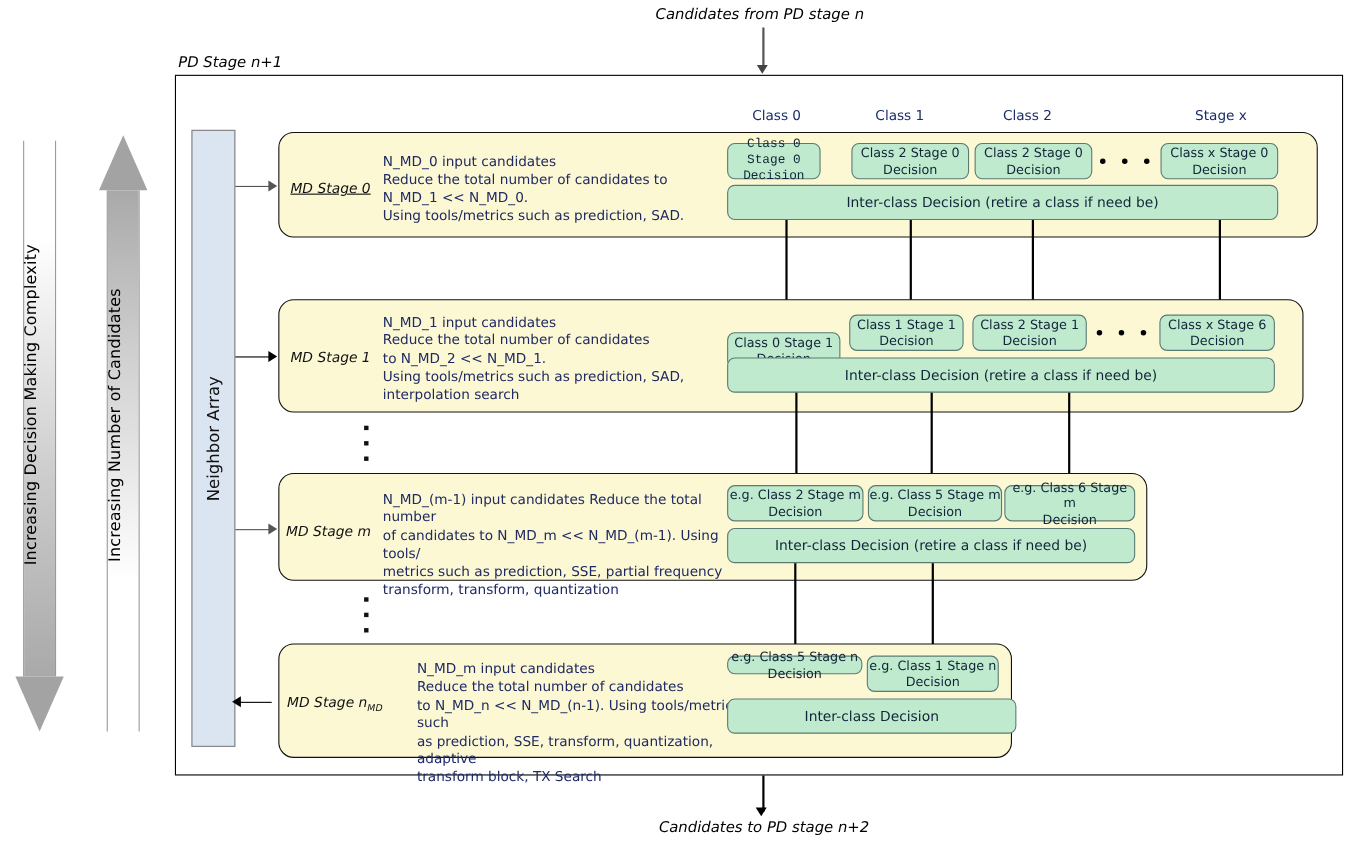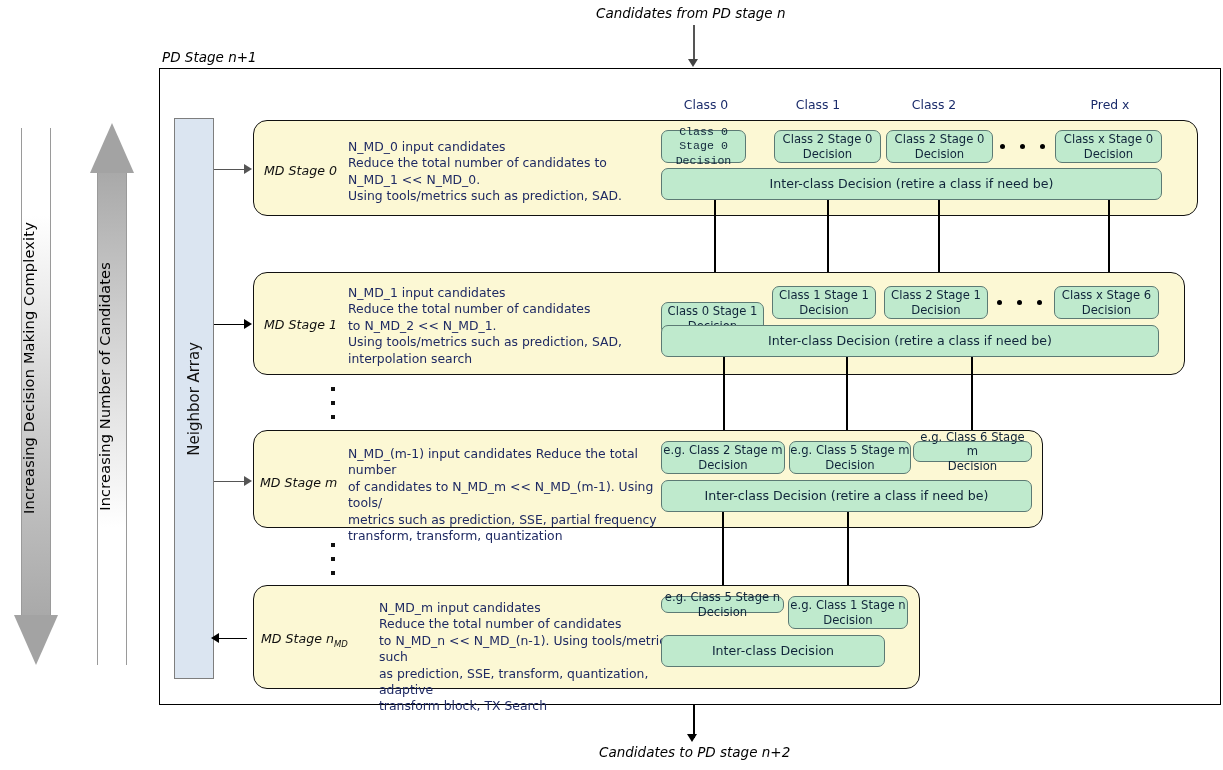--- a/index.html
+++ b/index.html
@@ -202,26 +202,26 @@
 </div>
 <div class="colhead" style="left:763px;top:82px;width:110px;">
   <div>Class 1</div>
   <div>(eg. Inter)</div>
 </div>
 <div class="colhead" style="left:874px;top:82px;width:120px;">
   <div>Class 2</div>
   <div>(eg. MV Pred)</div>
 </div>
 <div class="colhead" style="left:1050px;top:82px;width:120px;">
-  <div>Pred x</div>
+  <div>Stage x</div>
   <div>(eg. OBMC)</div>
 </div>
 
 <div class="stage" style="left:253px;top:120px;width:945px;height:96px;"></div>
-<div class="stage-name" style="left:264px;top:163px;">MD Stage 0</div>
+<div class="stage-name" style="left:264px;top:163px;text-decoration:underline;">MD Stage 0</div>
 <div class="stage-desc" style="left:348px;top:139px;width:300px;">N_MD_0 input candidates
 Reduce the total number of candidates to
 N_MD_1 &lt;&lt; N_MD_0.
 Using tools/metrics such as prediction, SAD.</div>
 
 <div class="dbox" style="left:661px;top:130px;width:85px;height:33px;font-family:Liberation Mono, monospace;">Class 0 Stage 0
 Decision</div>
 <div class="dbox" style="left:774px;top:130px;width:107px;height:33px;">Class 2 Stage 0
 Decision</div>
 <div class="dbox" style="left:886px;top:130px;width:107px;height:33px;">Class 2 Stage 0
@@ -284,21 +284,21 @@
 <div class="stage-name" style="left:260px;top:475px;">MD Stage m</div>
 <div class="stage-desc" style="left:348px;top:446px;width:310px;">N_MD_(m-1) input candidates Reduce the total number
 of candidates to N_MD_m &lt;&lt; N_MD_(m-1). Using tools/
 metrics such as prediction, SSE, partial frequency
 transform, transform, quantization</div>
 
 <div class="dbox" style="left:661px;top:441px;width:124px;height:33px;">e.g. Class 2 Stage m
 Decision</div>
 <div class="dbox" style="left:789px;top:441px;width:122px;height:33px;">e.g. Class 5 Stage m
 Decision</div>
-<div class="dbox" style="left:913px;top:441px;width:119px;height:21px;">e.g. Class 6 Stage m
+<div class="dbox" style="left:913px;top:441px;width:119px;height:33px;">e.g. Class 6 Stage m
 Decision</div>
 <div class="dbox inter" style="left:661px;top:480px;width:371px;height:32px;">Inter-class Decision (retire a class if need be)</div>
 
 <div class="abs vline" style="left:722px;top:512px;height:83px;"></div>
 <div class="abs ahead" style="left:716.4px;top:592px;"></div>
 <div class="abs vline" style="left:847px;top:512px;height:83px;"></div>
 <div class="abs ahead" style="left:841.4px;top:592px;"></div>
 
 <div class="dots-v" style="left:331px;top:543px;">
     <i></i>
@@ -313,17 +313,17 @@
 <div class="stage-desc" style="left:348px;top:600px;width:322px;margin-left:31px;">N_MD_m input candidates
 Reduce the total number of candidates
 to N_MD_n &lt;&lt; N_MD_(n-1). Using tools/metrics such
 as prediction, SSE, transform, quantization, adaptive
 transform block, TX Search</div>
 
 <div class="dbox" style="left:661px;top:596px;width:123px;height:17px;">e.g. Class 5 Stage n
 Decision</div>
 <div class="dbox" style="left:788px;top:596px;width:120px;height:33px;">e.g. Class 1 Stage n
 Decision</div>
-<div class="dbox inter" style="left:661px;top:635px;width:224px;height:32px;">Inter-class Decision</div>
+<div class="dbox inter" style="left:661px;top:635px;width:263px;height:32px;">Inter-class Decision</div>
 
 <div class="abs vline" style="left:693px;top:705px;height:33px;"></div>
 <div class="abs ahead" style="left:687.4px;top:734px;"></div>
 <div class="abs caption" style="left:599px;top:744px;">Candidates to PD stage n+2</div>
 
 </body></html>

